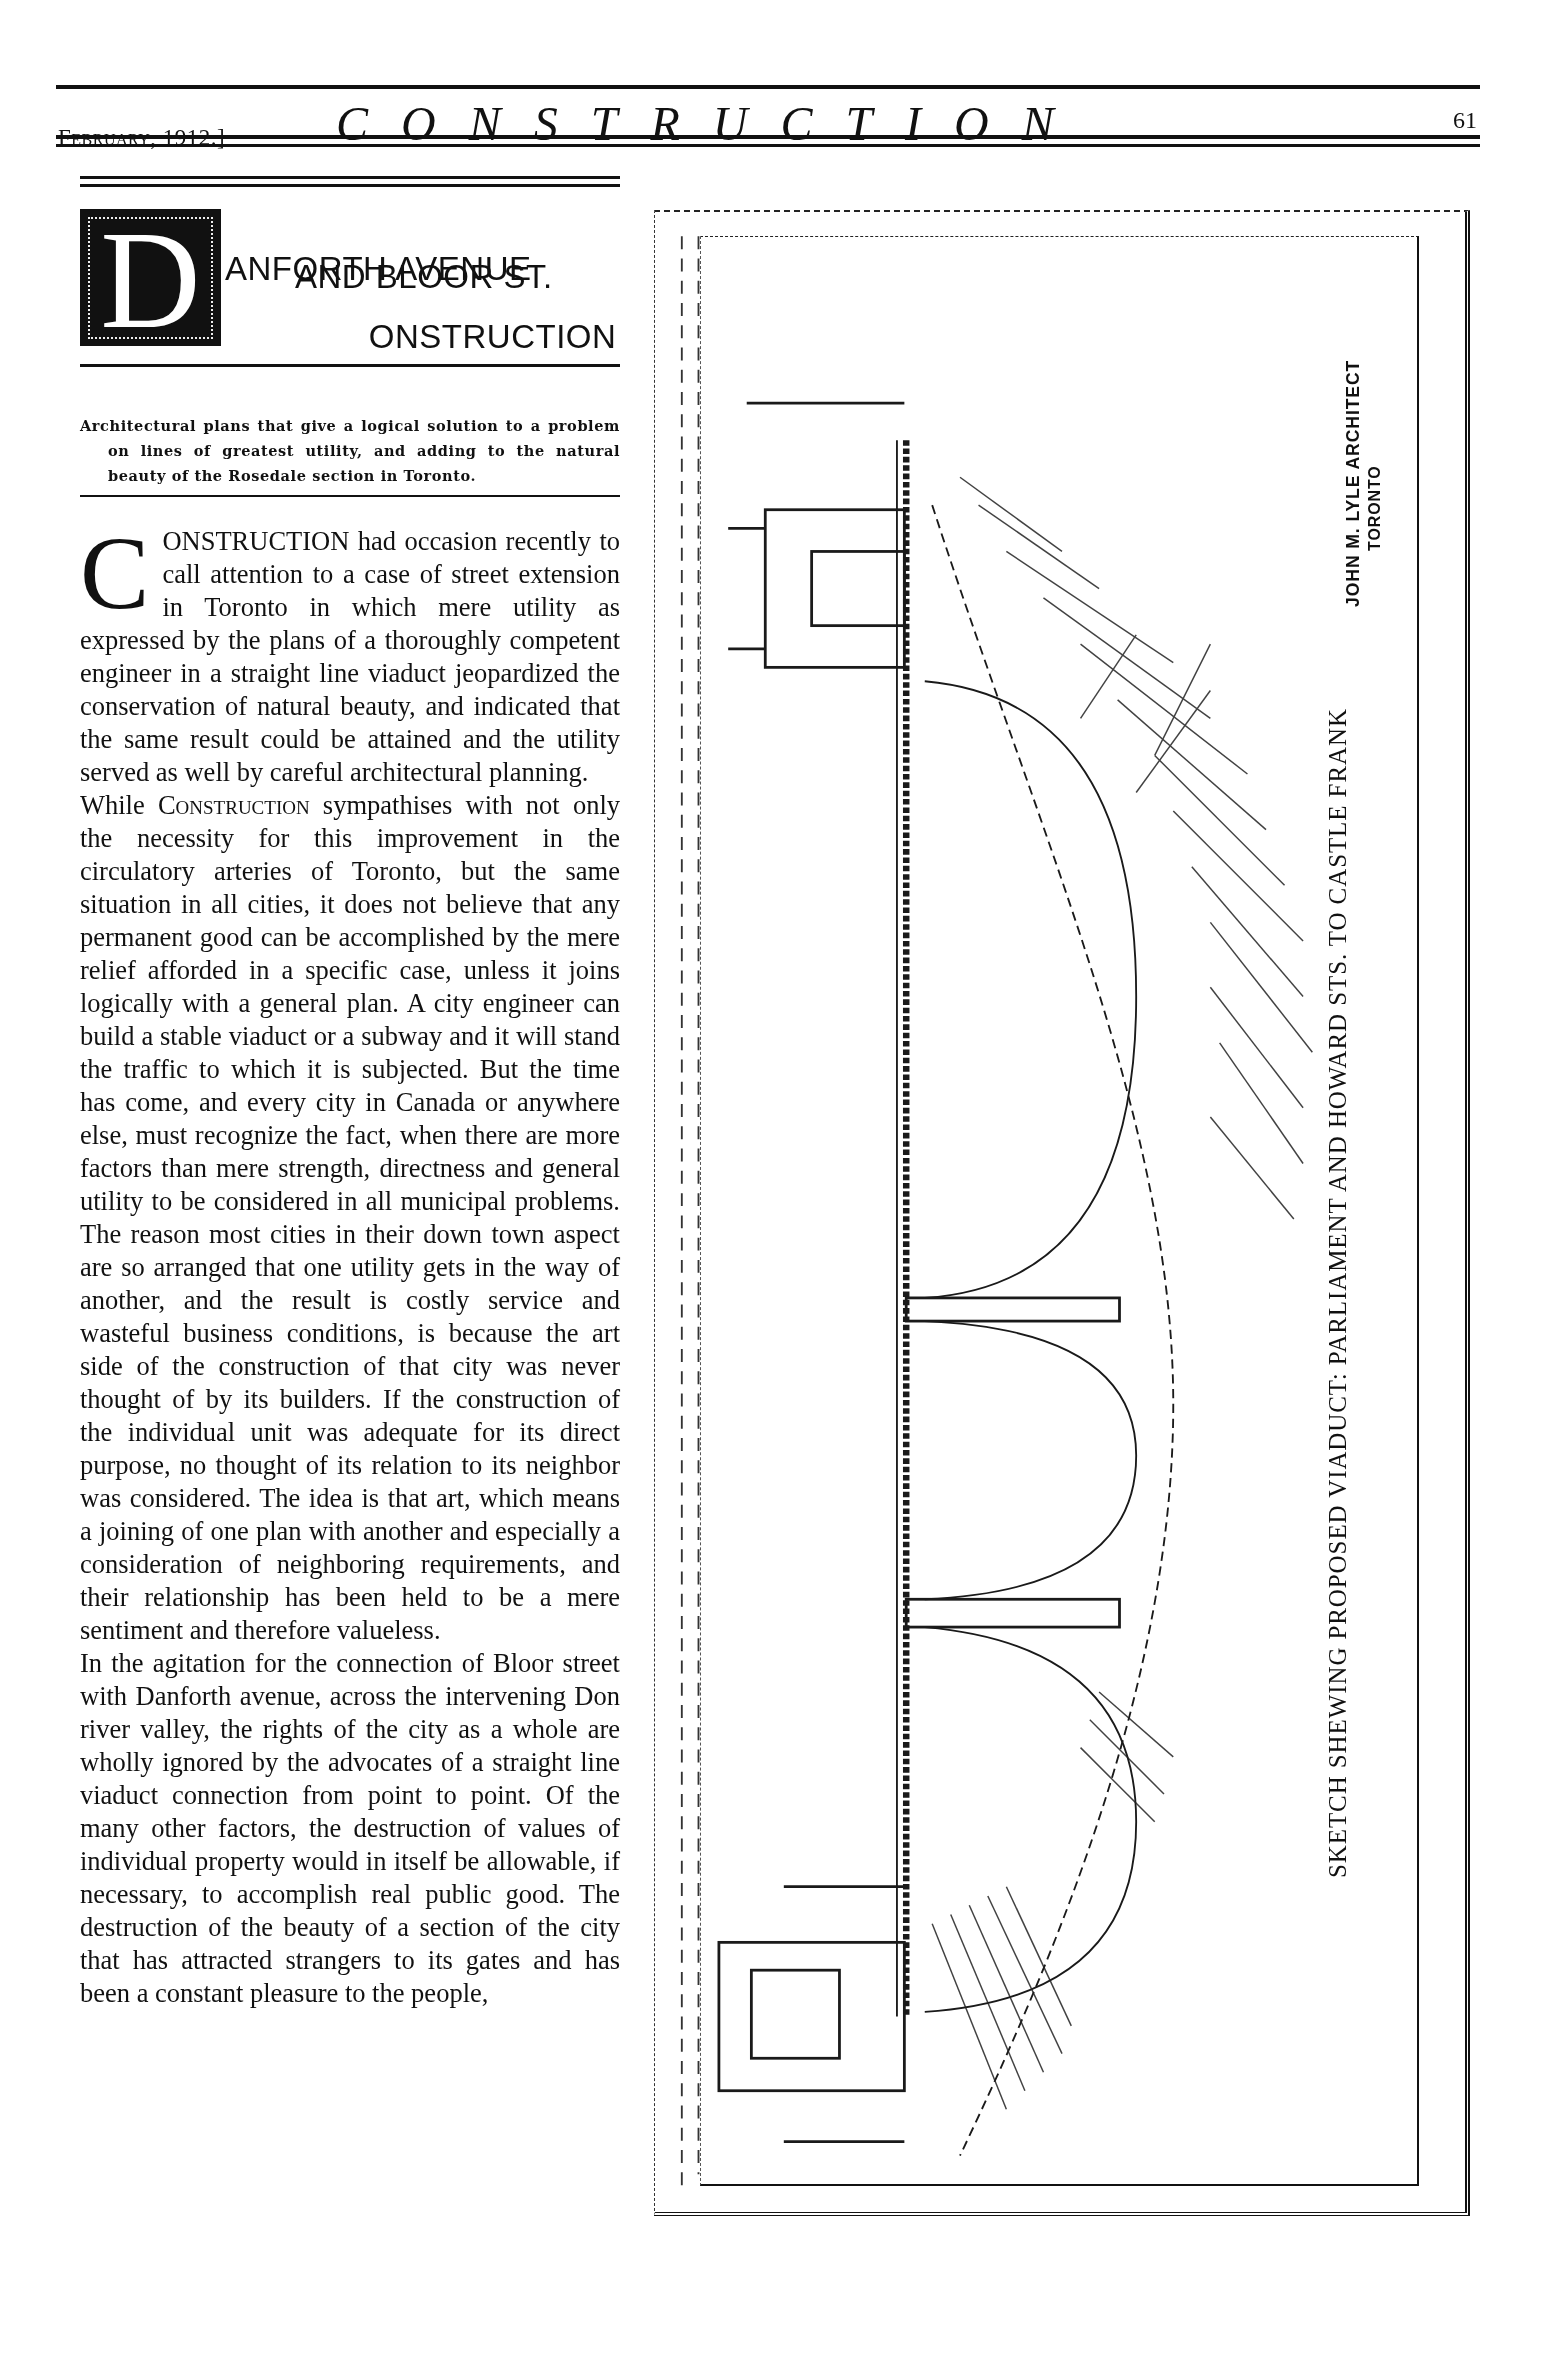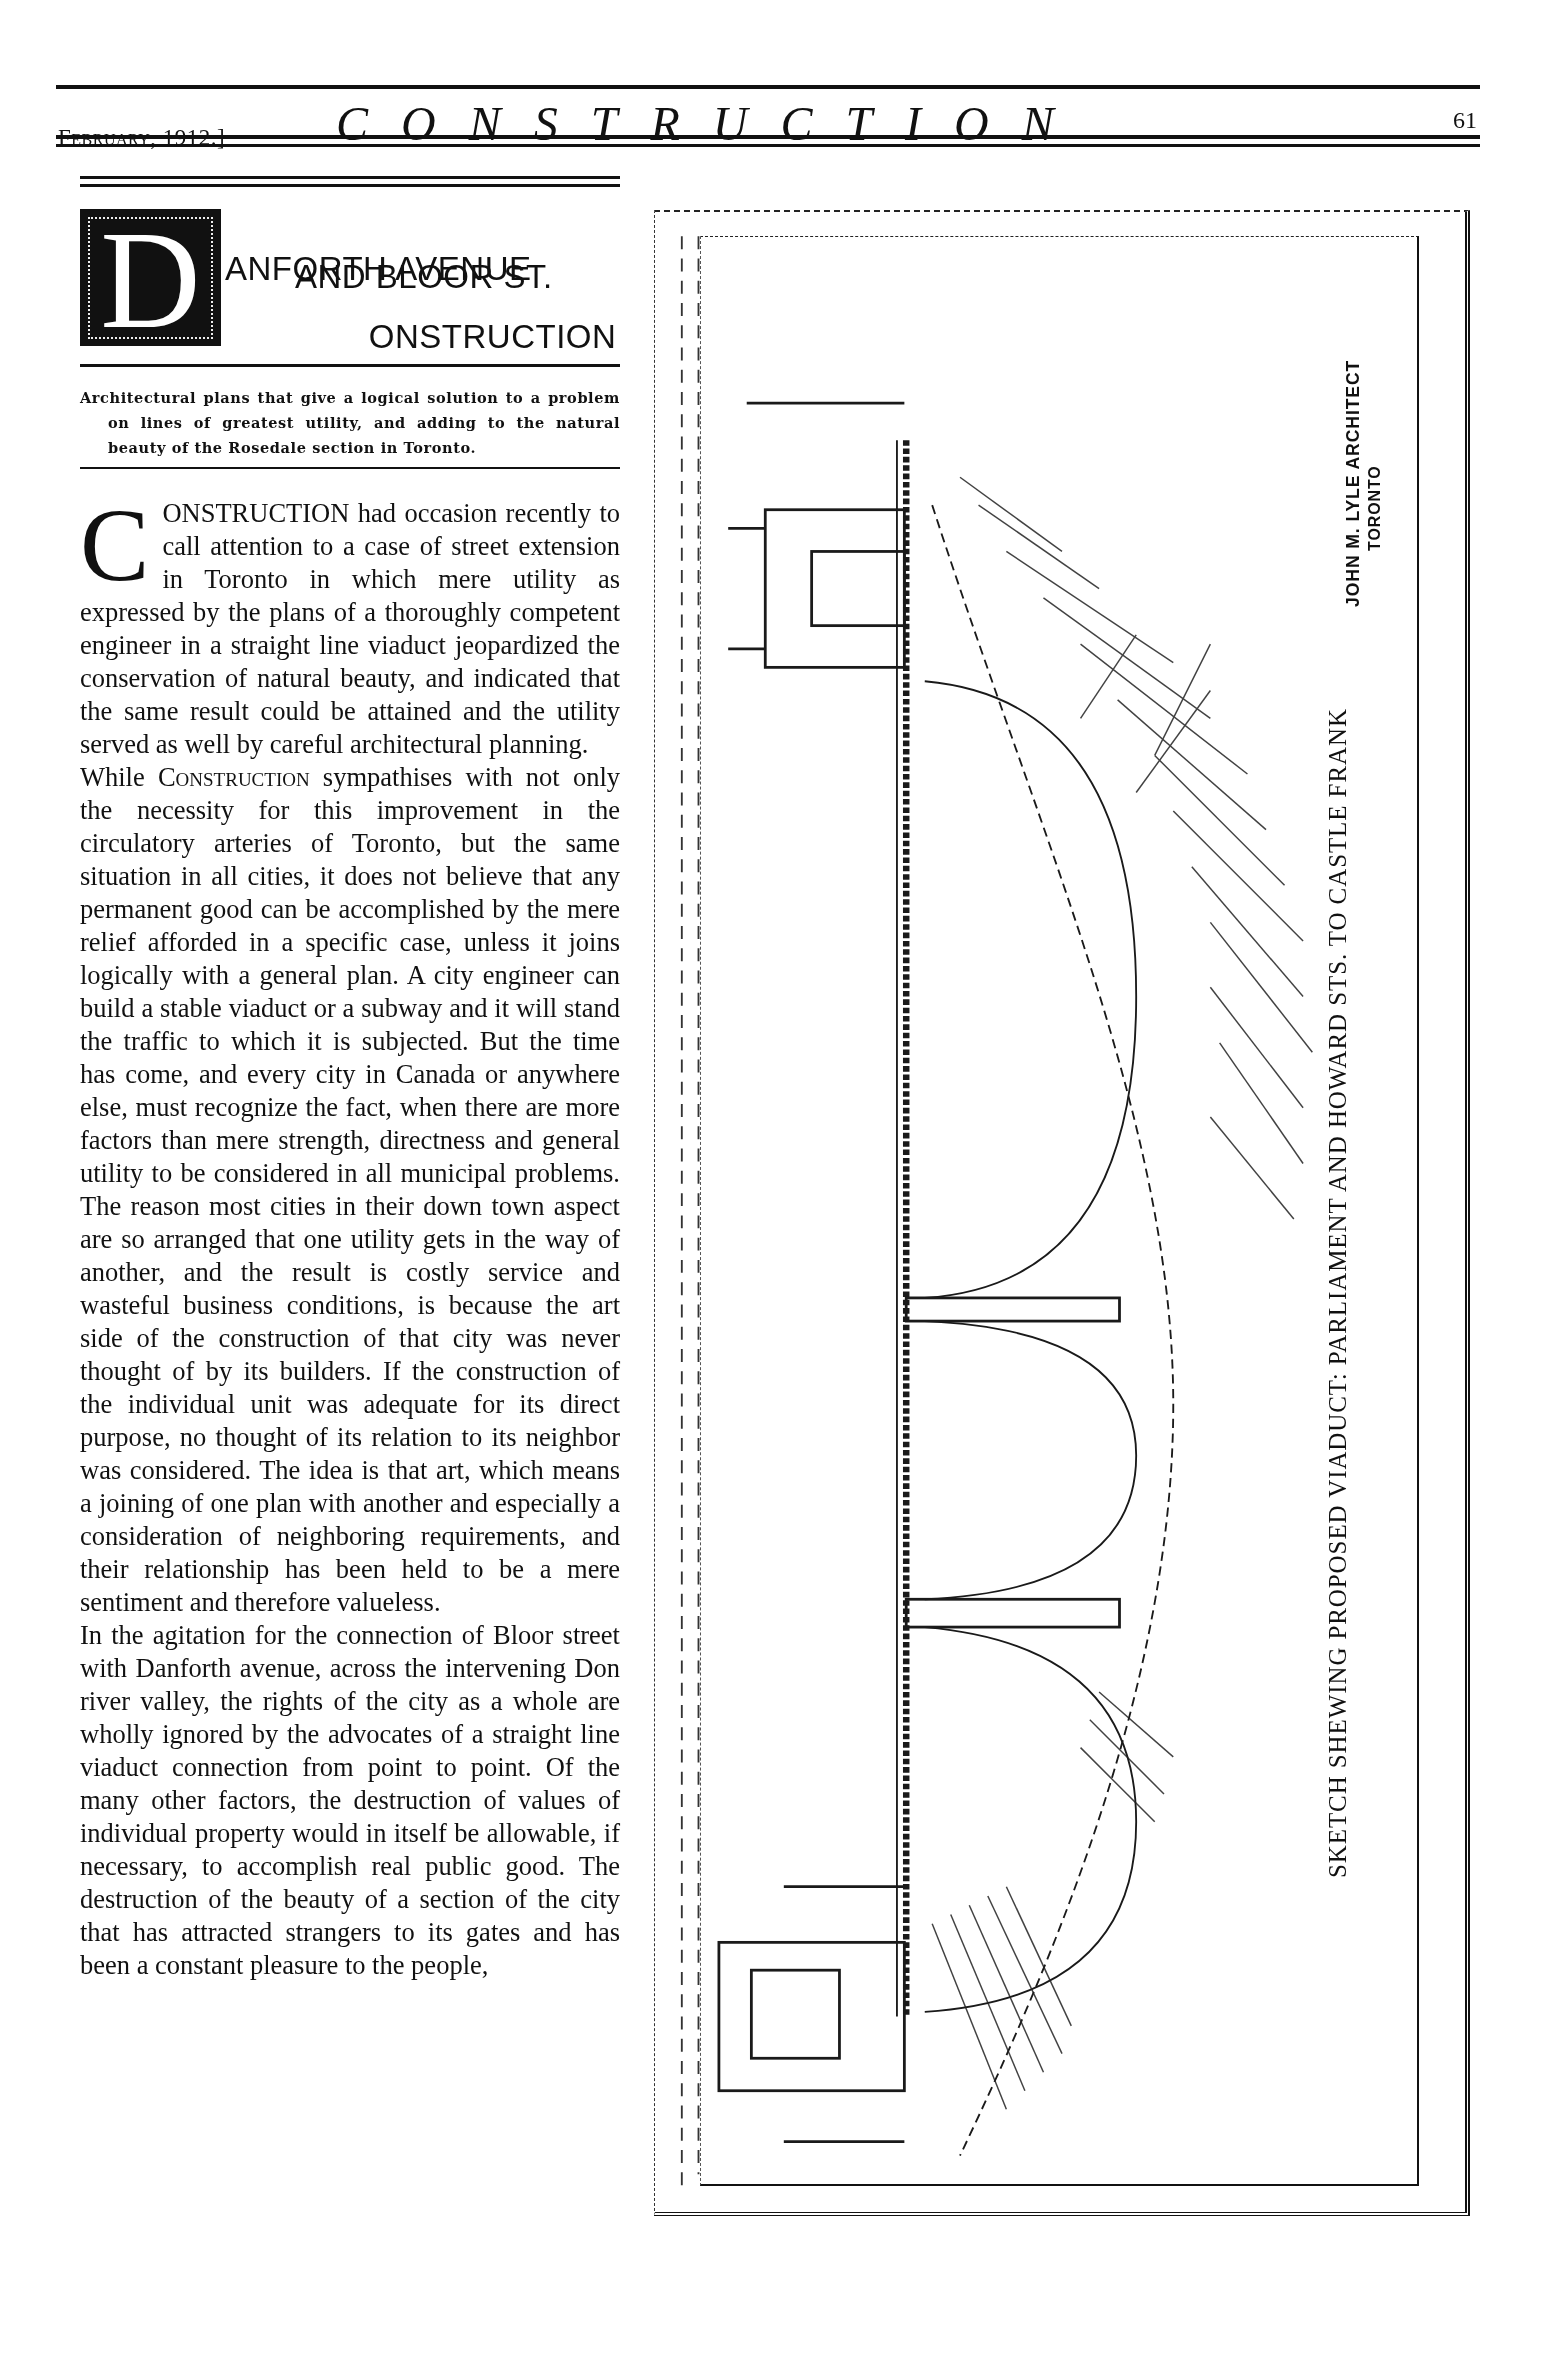--- a/index.html
+++ b/index.html
@@ -13,21 +13,21 @@
   #article-col { position: absolute; left: 80px; top: 176px; width: 540px; }
   #headline-block { position: relative; height: 162px; margin-top: 9.3px; }
   #dropcap-box { position: absolute; left: 0; top: 13px; width: 141px; height: 137px; background: #111; border: 2.8px solid #111; box-sizing: border-box; }
   #dropcap-box::before { content: ""; position: absolute; inset: 5.6px; border: 2.8px dotted #eee; }
   #dropcap-letter { position: absolute; left: 0; right: 0; top: -5.6px; text-align: center; color: #fff; font-size: 139px; line-height: 148px; font-family: "Liberation Serif", serif; }
   .hl { position: absolute; font-family: "Liberation Sans", sans-serif; font-size: 33px; letter-spacing: 0.5px; white-space: nowrap; line-height: 37px; font-stretch: condensed; }
   #hl-1 { left: 145px; top: 16px; margin-top: 38px; }
   #hl-2 { left: 215px; top: 62px; }
   #hl-3 { right: 3.7px; top: 122px; }
 
-  #deck { margin-top: 18px; font-family: "DejaVu Serif", serif; font-size: 14.5px; line-height: 25px; font-weight: bold; letter-spacing: 0.6px; text-align: justify; text-align-last: left; padding-left: 28px; text-indent: -28px; }
+  #deck { margin-top: 46px; font-family: "DejaVu Serif", serif; font-size: 14.5px; line-height: 25px; font-weight: bold; letter-spacing: 0.6px; text-align: justify; text-align-last: left; padding-left: 28px; text-indent: -28px; }
 
   #body-text { margin-top: 28px; font-size: 26.5px; line-height: 33px; text-align: justify; }
   #body-text p { margin: 0; }
   #p1 { position: relative; }
   #p1-cap { float: left; font-size: 104px; line-height: 83px; margin: 5.6px 13px 0 0; height: 91px; }
   .sc { font-variant: small-caps; }
 
   #illustration { position: absolute; left: 654px; top: 199px; width: 816px; height: 2017px; }
   #illu-outer { position: absolute; left: 0; top: 11px; right: 0; bottom: 0; border: 1.9px dashed #333; border-right: 5.6px double #111; border-bottom: 4.6px double #111; border-top: 2.8px dashed #222; }
   #illu-inner { position: absolute; left: 46px; top: 37px; right: 51px; bottom: 30px; border-right: 2.8px solid #111; border-bottom: 2.8px solid #111; border-top: 1.9px dashed #222; border-left: 1.9px dashed #555; }

